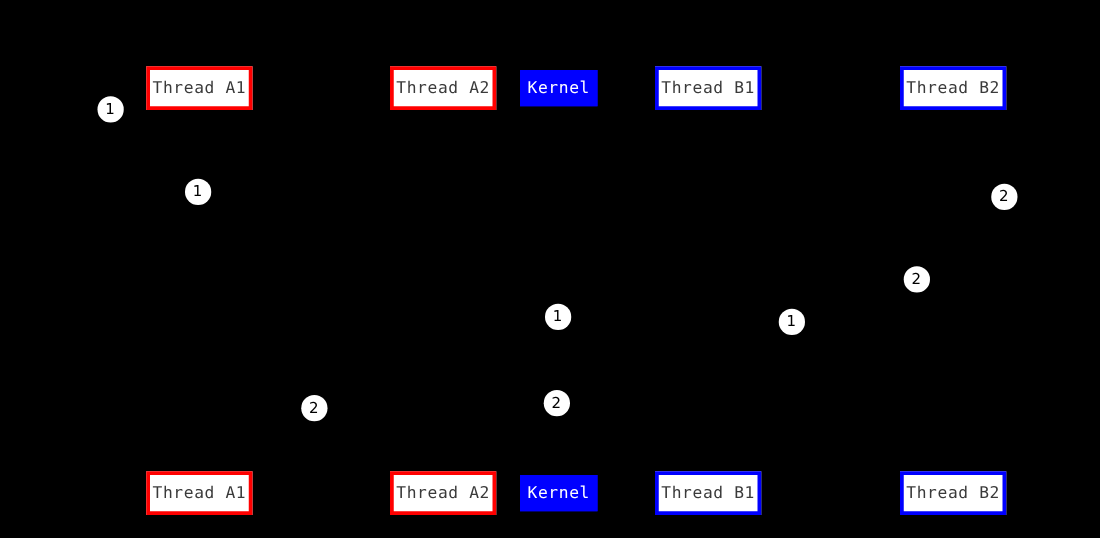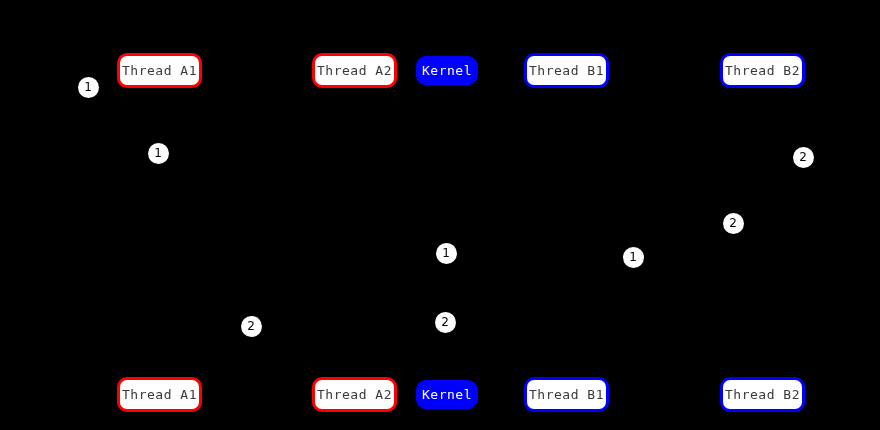--- a/index.html
+++ b/index.html
@@ -24,21 +24,20 @@
     position: absolute;
     box-sizing: border-box;
     display: flex;
     align-items: center;
     justify-content: center;
     font-family: "DejaVu Sans Mono", "Liberation Mono", monospace;
     font-size: 13px;
     letter-spacing: 0.5px;
     white-space: nowrap;
     line-height: 1;
-    border-radius: 10px;
   }
   .participant.outline-red {
     background: #ffffff;
     border: 3px solid #ff0000;
     color: #3a3a3a;
   }
   .participant.outline-blue {
     background: #ffffff;
     border: 3px solid #0000ff;
     color: #3a3a3a;

